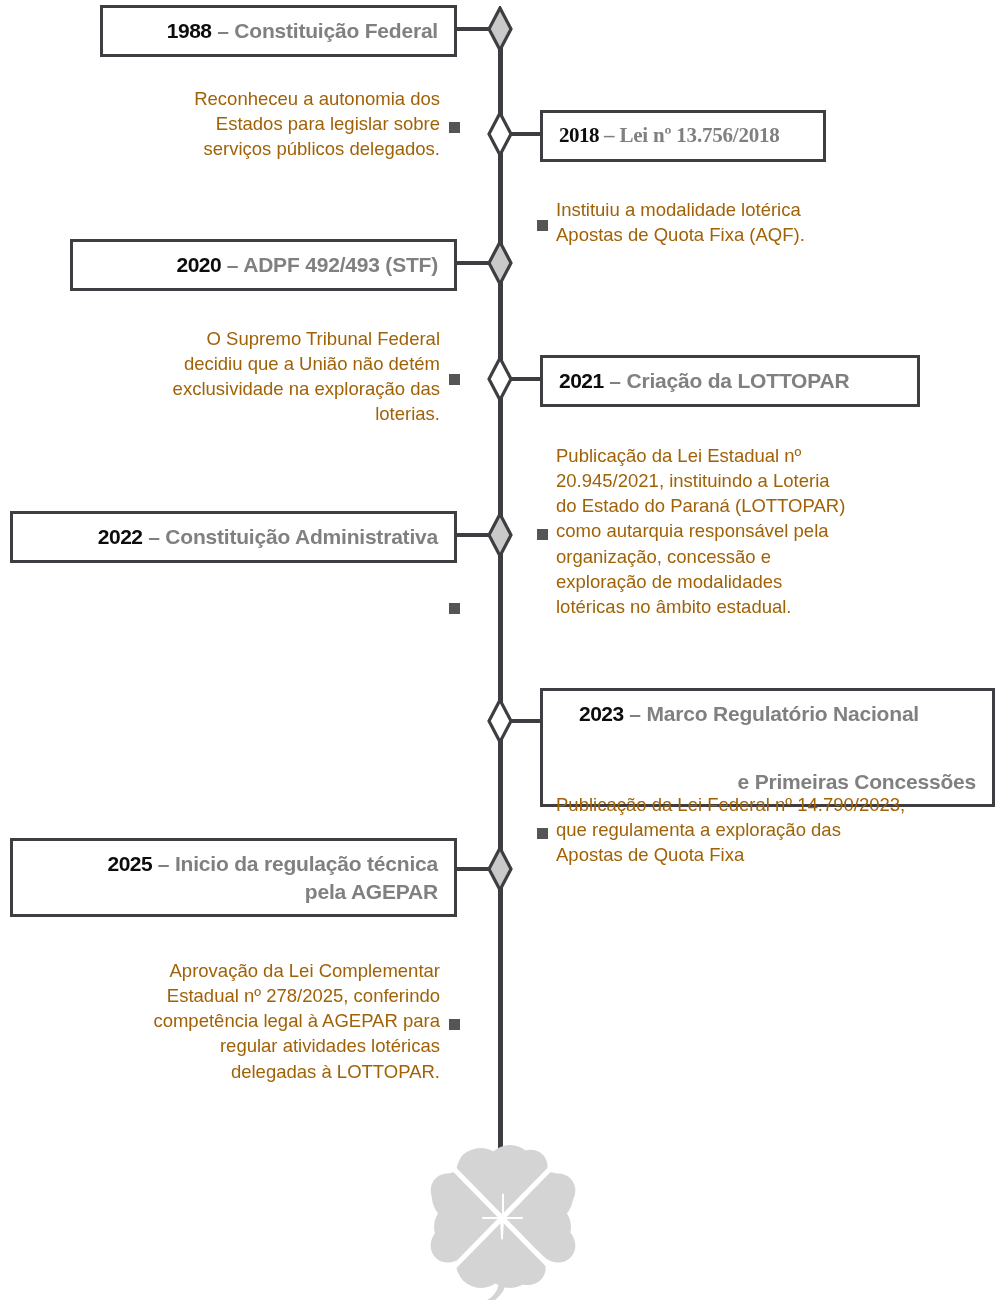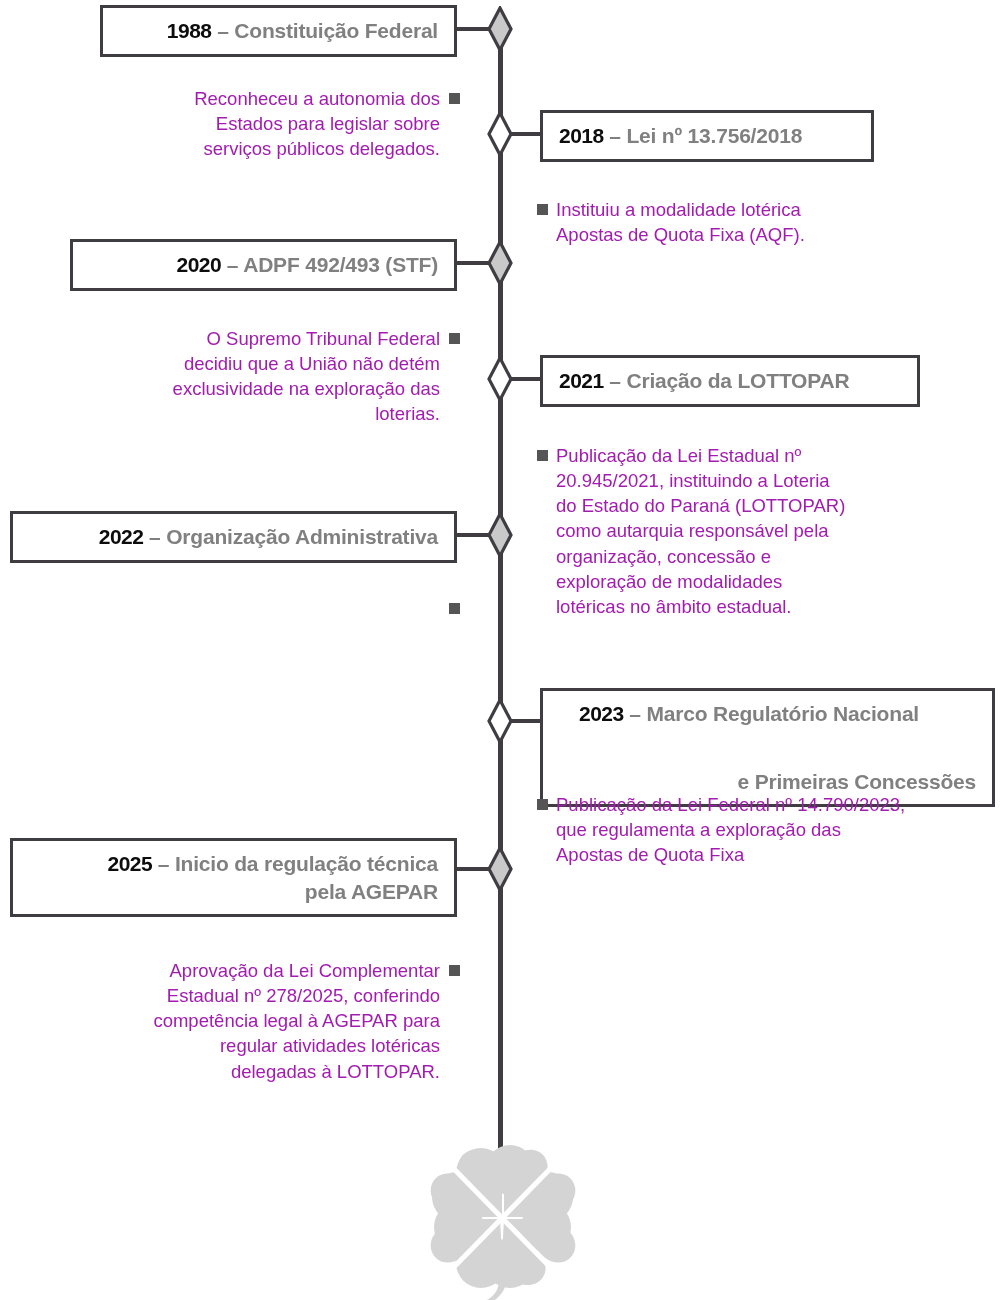--- a/index.html
+++ b/index.html
@@ -81,22 +81,23 @@
 
   
   .bullets {
     position: absolute;
     z-index: 2;
   }
   .bullet {
     display: flex;
     font-size: 18.5px;
     line-height: 1.36;
-    color: #a21caf;
+    color: #a16207;
     margin-bottom: 17px;
+    align-items: center;
   }
   .bullet:last-child { margin-bottom: 0; }
   .bullet .marker {
     width: 11px;
     height: 11px;
     background: #555555;
     flex: 0 0 11px;
     margin-top: 7px;
   }
   .bullet .txt { white-space: pre-line; }
@@ -145,21 +146,21 @@
 serviços públicos delegados.</span>
   </div>
 </div>
 
 <div class="stub" style="left:500px; top:134px; width:45px;"></div>
 <div class="diamond" style="top:134px;">
   <svg class="dshape" viewBox="0 0 26 46">
     <polygon points="13,2 24,23 13,44 2,23" fill="#ffffff" stroke="#3f3d42" stroke-width="3.2"></polygon>
   </svg>
 </div>
-<div class="year-box box-right" style="left:540px; top:110px; width:334px;">
+<div class="year-box box-right" style="left:540px; top:110px; width:286px;font-family:Liberation Serif, serif;">
   <div class="line">
     <span class="yr">2018</span>
     <span class="ttl">– Lei nº 13.756/2018</span>
   </div>
 </div>
 <div class="bullets bullets-right" style="left:537px; top:197px; width:420px;">
   <div class="bullet">
     <span class="marker"></span>
     <span class="txt">Instituiu a modalidade lotérica
 Apostas de Quota Fixa (AQF).</span>
@@ -215,21 +216,21 @@
 
 <div class="stub" style="left:455px; top:535px; width:45px;"></div>
 <div class="diamond" style="top:535px;">
   <svg class="dshape" viewBox="0 0 26 46">
     <polygon points="13,2 24,23 13,44 2,23" fill="#c9c9c9" stroke="#3f3d42" stroke-width="3.2"></polygon>
   </svg>
 </div>
 <div class="year-box box-left" style="left:10px; top:511px; width:447px;">
   <div class="line">
     <span class="yr">2022</span>
-    <span class="ttl">– Organização Administrativa</span>
+    <span class="ttl">– Constituição Administrativa</span>
   </div>
 </div>
 <div class="bullets bullets-left" style="left:60px; top:596px; width:400px;">
   <div class="bullet">
     <span class="marker"></span>
   </div>
 </div>
 
 <div class="stub" style="left:500px; top:721px; width:45px;"></div>
 <div class="diamond" style="top:721px;">

